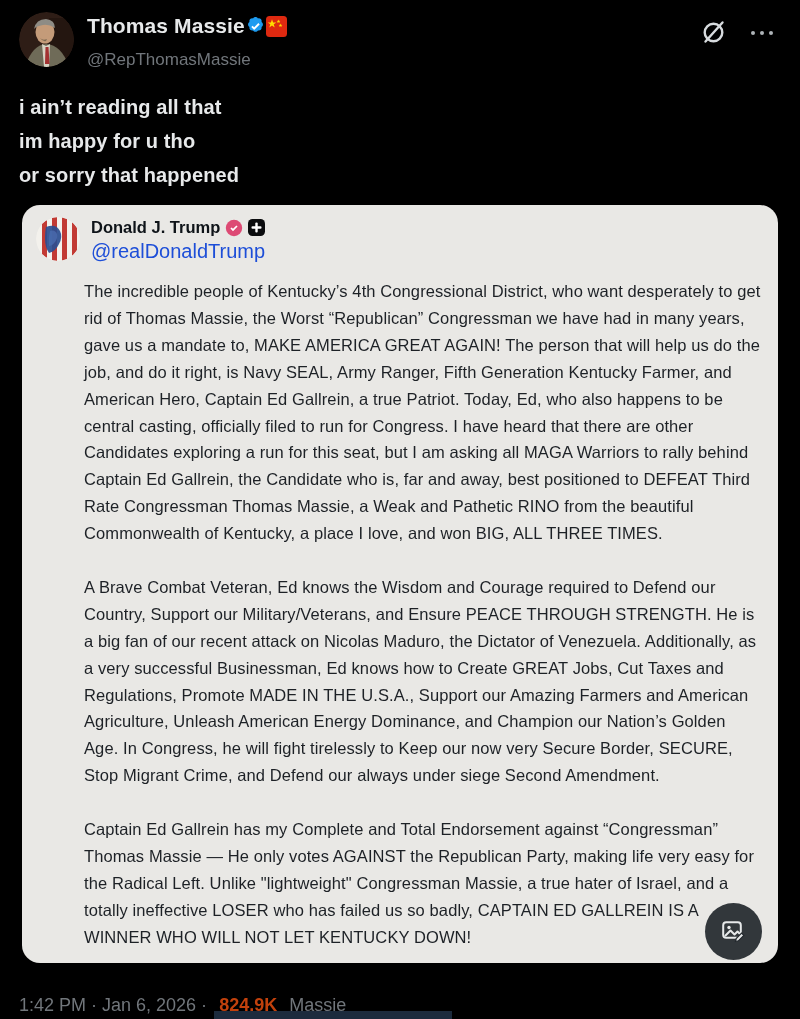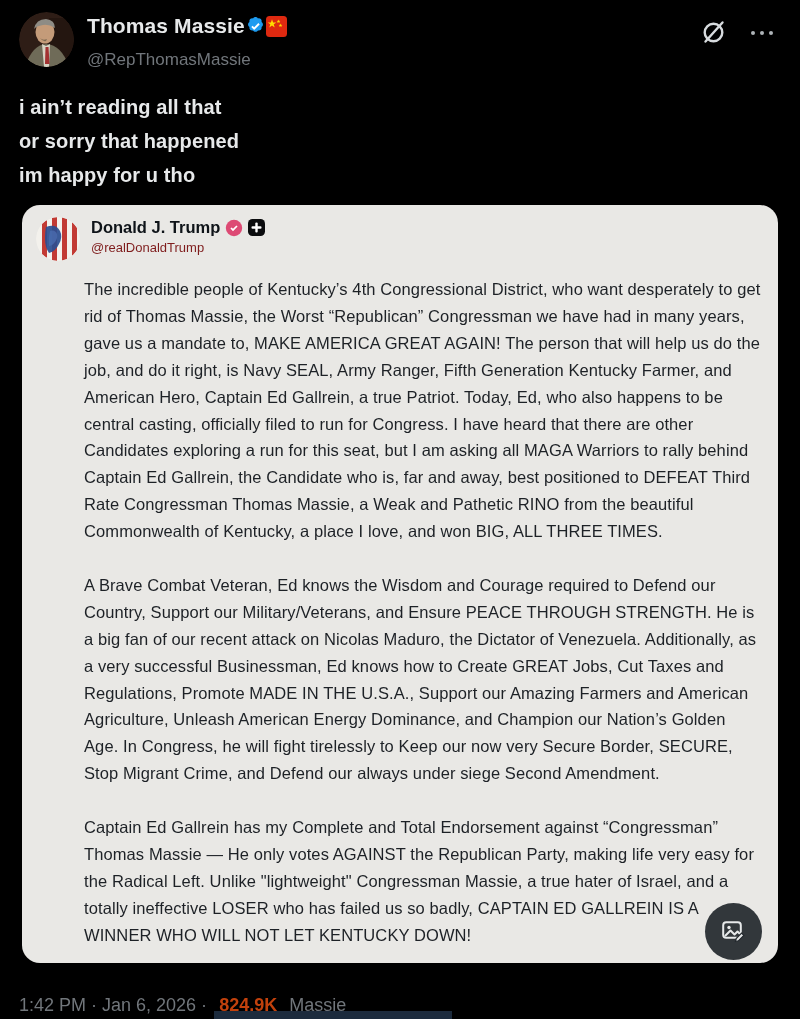--- a/index.html
+++ b/index.html
@@ -24,21 +24,21 @@
   .quote-card{
     position:absolute;top:205px;left:22px;width:756px;height:758px;
     background:#e9e8e5;border-radius:18px;box-sizing:border-box;
     padding:12px 16px 12px 14px;overflow:hidden;cursor:pointer;
   }
   .q-header{display:flex;align-items:flex-start;}
   .q-avatar{width:44px;height:44px;border-radius:50%;overflow:hidden;flex:none;}
   .q-user-block{margin-left:11px;padding-top:1px;}
   .q-name-row{display:flex;align-items:center;gap:5px;}
   .q-name{color:#0f1419;font-size:16.5px;font-weight:bold;}
-  .q-handle{color:#7f1d1d;font-size:13px;margin-top:3px;}
+  .q-handle{color:#1d4ed8;font-size:20px;margin-top:3px;}
   .q-body{margin-top:15px;color:#1d2126;font-size:16.5px;line-height:26.9px;letter-spacing:.1px;margin-left:48px;}
   .q-body p{margin:0 0 26.9px 0;}
   .q-body p:last-child{margin-bottom:0;}
   
   .floating-btn{
     position:absolute;top:903px;left:705px;width:57px;height:57px;border-radius:50%;
     background:rgba(36,41,46,0.93);border:none;cursor:pointer;
     display:flex;align-items:center;justify-content:center;z-index:5;
   }
   
@@ -98,22 +98,22 @@
         <circle cx="3" cy="5" r="2" fill="#aeb4b8"></circle>
         <circle cx="12" cy="5" r="2" fill="#aeb4b8"></circle>
         <circle cx="21" cy="5" r="2" fill="#aeb4b8"></circle>
       </svg>
     </button>
   </div>
 </div>
 
 <div class="tweet-text">
   <div class="tweet-line">i ain’t reading all that</div>
+  <div class="tweet-line">im happy for u tho</div>
   <div class="tweet-line">or sorry that happened</div>
-  <div class="tweet-line">im happy for u tho</div>
 </div>
 
 <div class="quote-card">
   <div class="q-header">
     <div class="q-avatar">
       <svg width="44" height="44" viewBox="0 0 44 44">
         <defs>
             <clipPath id="qvc">
               <circle cx="22" cy="22" r="22"></circle>
             </clipPath>

